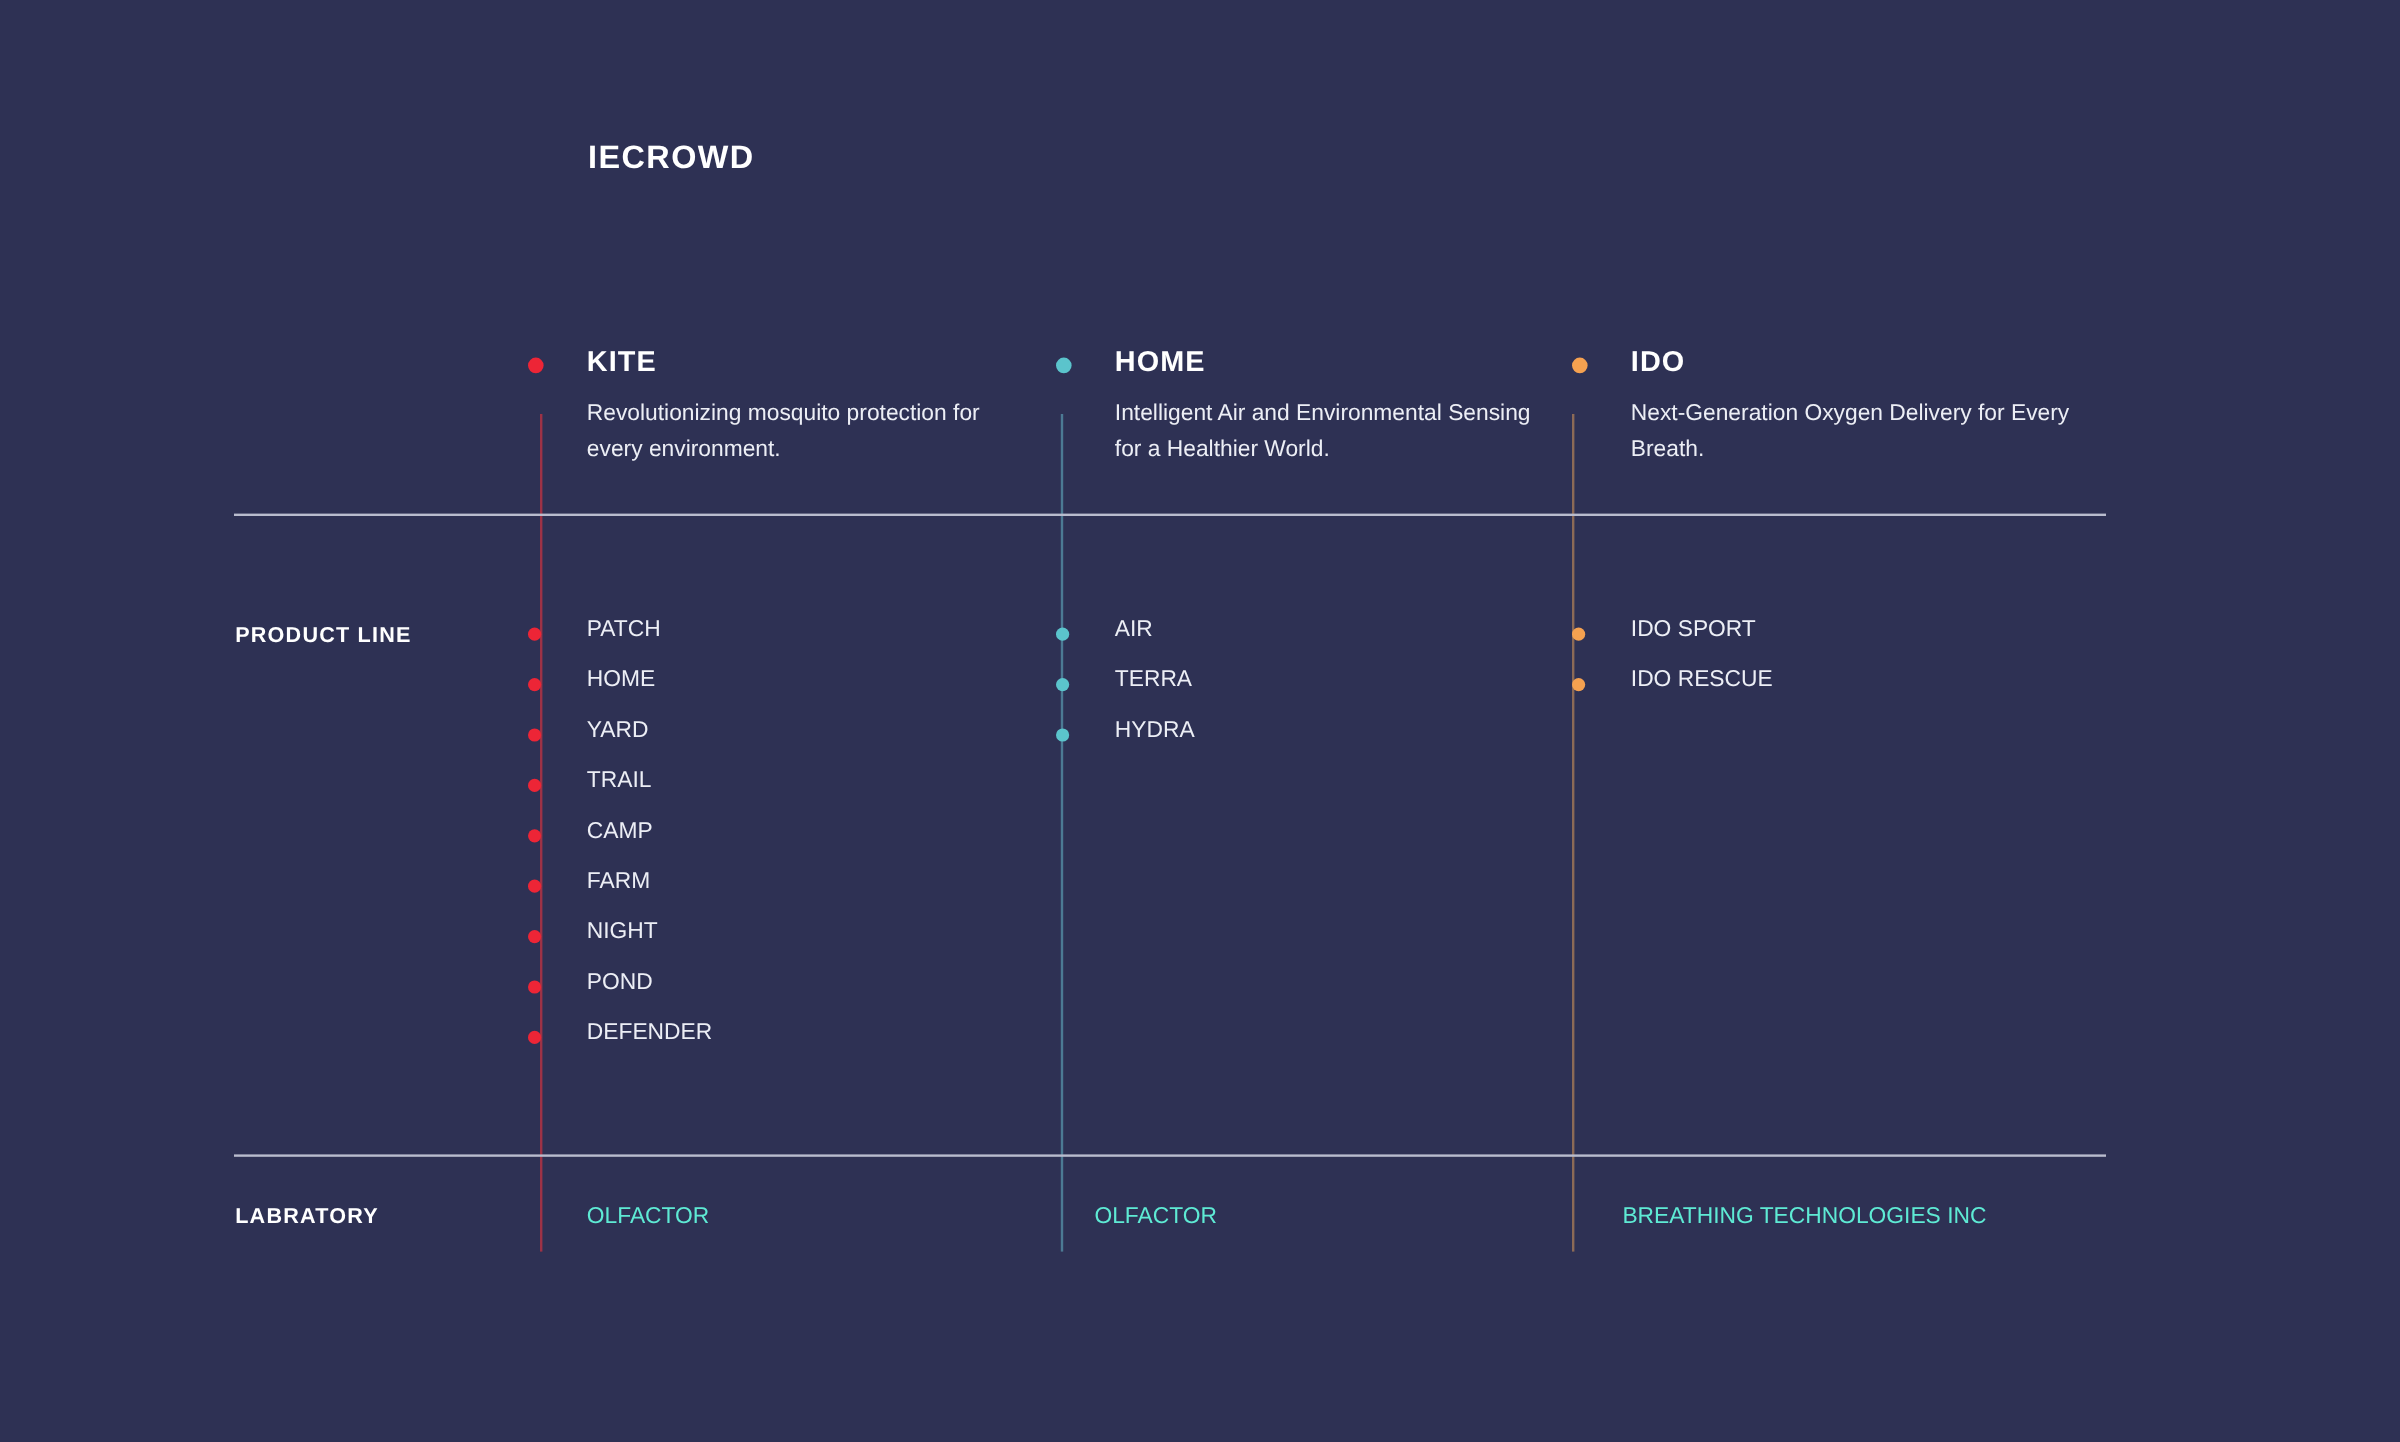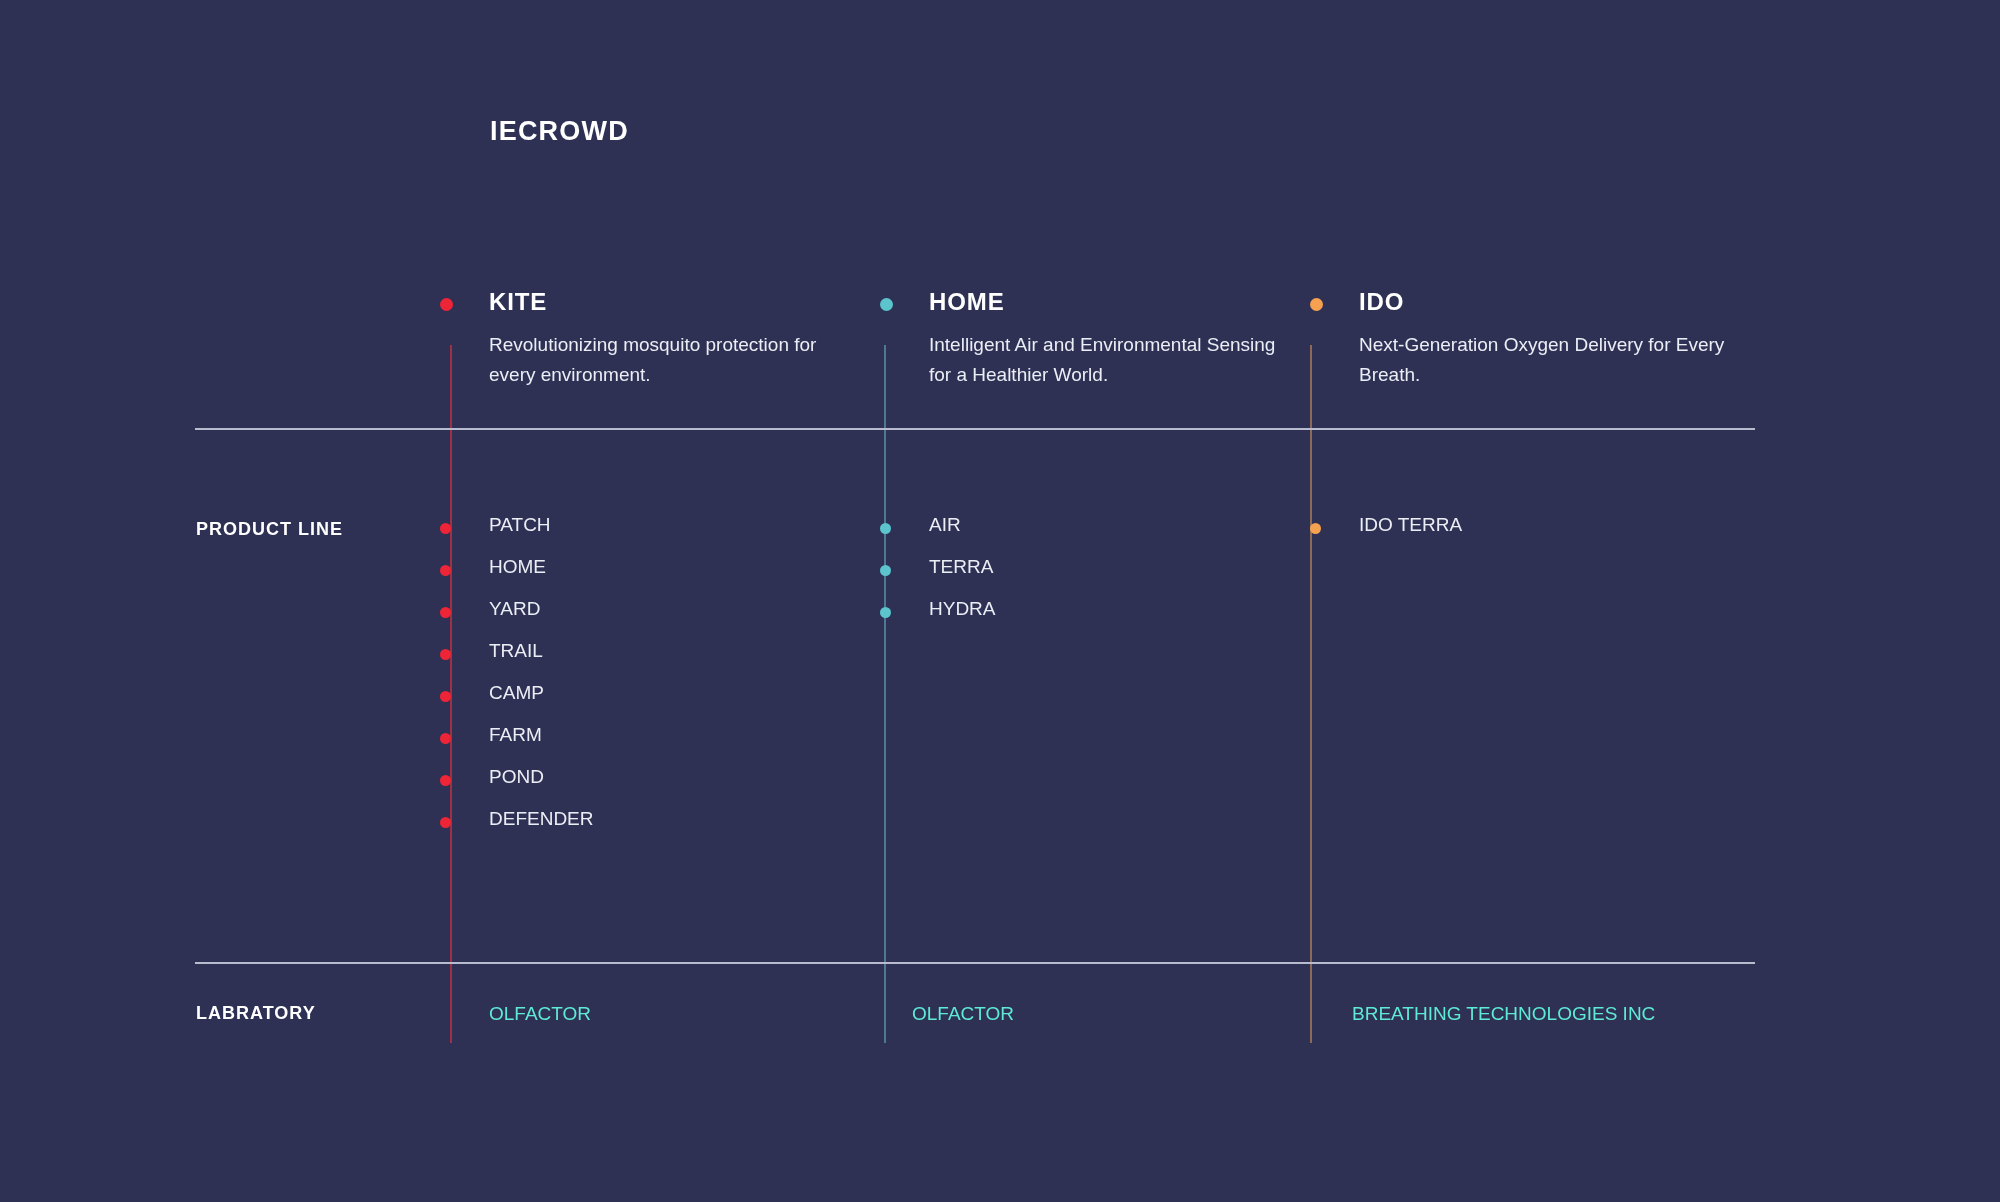--- a/index.html
+++ b/index.html
@@ -211,20 +211,24 @@
       <div class="product-item">
         <span class="dot" style="background: rgb(237, 37, 54);"></span>
         <span class="product-name">CAMP</span>
       </div>
       <div class="product-item">
         <span class="dot" style="background: rgb(237, 37, 54);"></span>
         <span class="product-name">FARM</span>
       </div>
       <div class="product-item">
         <span class="dot" style="background: rgb(237, 37, 54);"></span>
+        <span class="product-name">NIGHT</span>
+      </div>
+      <div class="product-item">
+        <span class="dot" style="background: rgb(237, 37, 54);"></span>
         <span class="product-name">POND</span>
       </div>
       <div class="product-item">
         <span class="dot" style="background: rgb(237, 37, 54);"></span>
         <span class="product-name">DEFENDER</span>
       </div>
     </div>
   <div class="product-list col-1" id="products-nuuma">
       <div class="product-item">
         <span class="dot" style="background: rgb(91, 196, 204);"></span>
@@ -235,21 +239,25 @@
         <span class="product-name">TERRA</span>
       </div>
       <div class="product-item">
         <span class="dot" style="background: rgb(91, 196, 204);"></span>
         <span class="product-name">HYDRA</span>
       </div>
     </div>
   <div class="product-list col-2" id="products-ido">
       <div class="product-item">
         <span class="dot" style="background: rgb(245, 161, 80);"></span>
-        <span class="product-name">IDO TERRA</span>
+        <span class="product-name">IDO SPORT</span>
+      </div>
+      <div class="product-item">
+        <span class="dot" style="background: rgb(245, 161, 80);"></span>
+        <span class="product-name">IDO RESCUE</span>
       </div>
     </div>
 
   <div class="lab-value lab-0">OLFACTOR</div>
   <div class="lab-value lab-1">OLFACTOR</div>
   <div class="lab-value lab-2">BREATHING TECHNOLOGIES INC</div>
 
 </div>
 
 </body></html>

